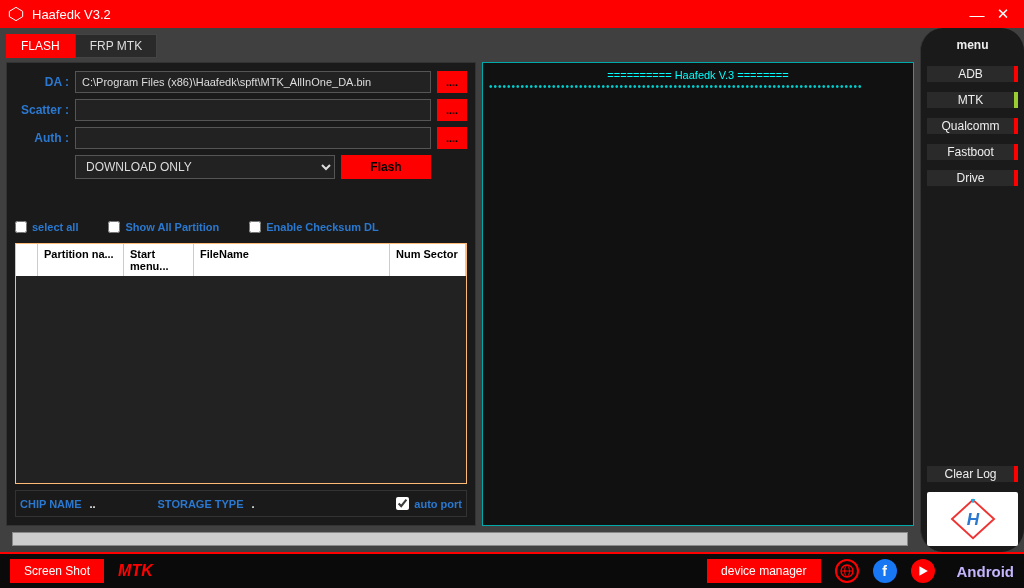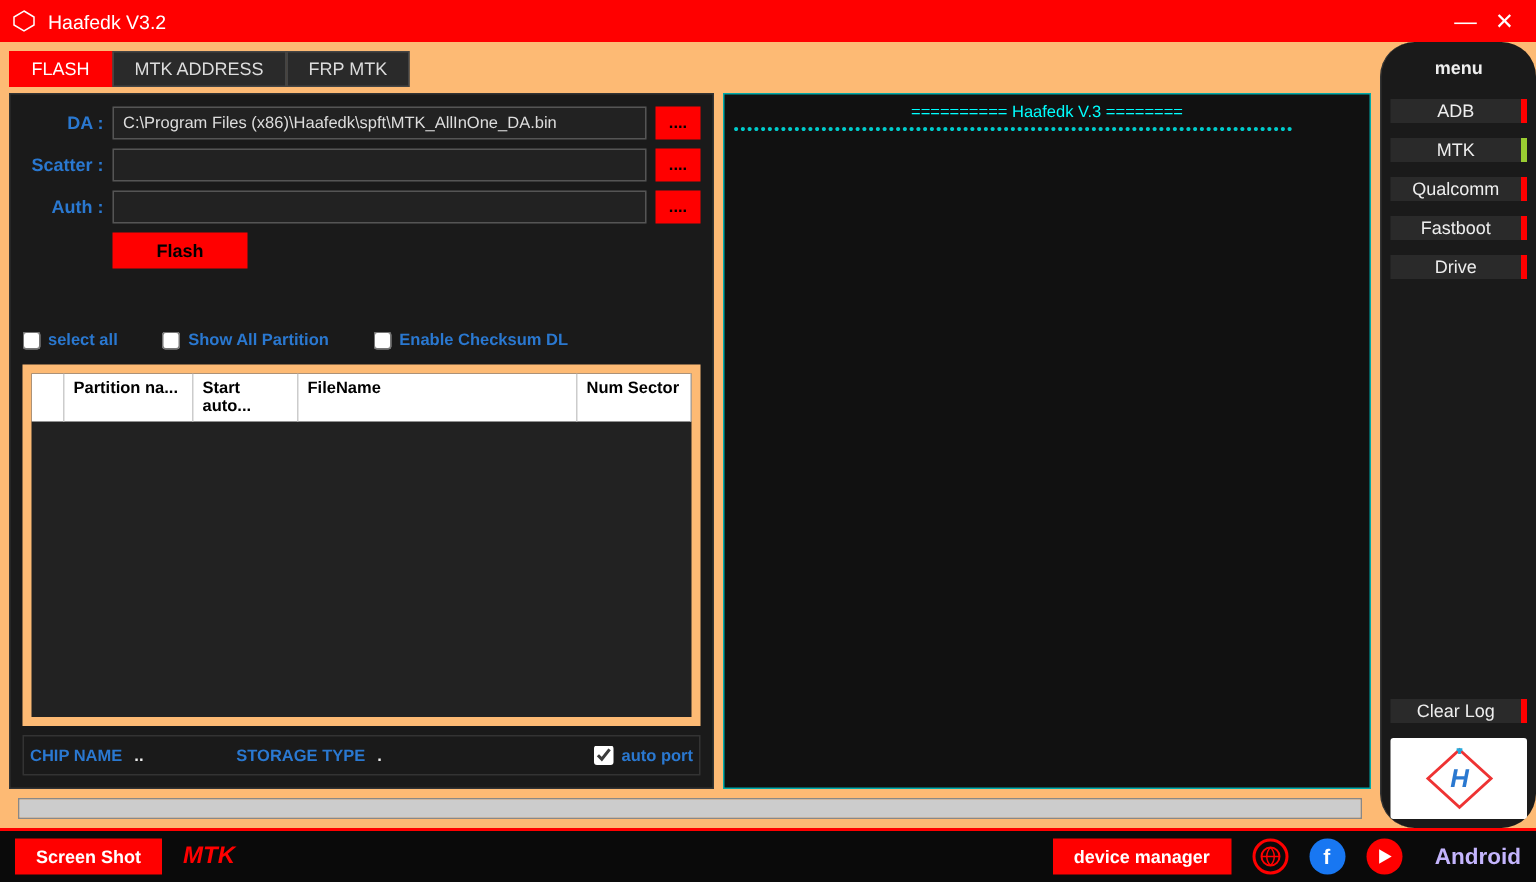--- a/index.html
+++ b/index.html
@@ -7,21 +7,21 @@
 
 .titlebar {
   height: 28px; background: #ff0000; display: flex; align-items: center;
   padding: 0 8px; color: #fff; font-size: 13px;
 }
 .titlebar .logo { width: 16px; height: 16px; margin-right: 8px; }
 .titlebar .spacer { flex: 1; }
 .titlebar .winbtn { width: 26px; text-align: center; font-size: 15px; cursor: pointer; }
 
 .main {
-  display: flex; height: 524px; background: #fdba74;
+  display: flex; height: 524px; background: #404040;
 }
 
 .left-area { flex: 1; display: flex; flex-direction: column; padding: 6px; gap: 4px; }
 
 .tabs { display: flex; gap: 0; }
 .tab {
   padding: 4px 14px; font-size: 12px; color: #ddd; background: #2a2a2a;
   border: 1px solid #444; cursor: pointer;
 }
 .tab.active { background: #ff0000; color: #fff; border-color: #ff0000; }
@@ -50,21 +50,21 @@
 }
 .flash-btn {
   width: 90px; height: 24px; background: #ff0000; border: none; color: #000;
   font-weight: bold; font-size: 12px; cursor: pointer;
 }
 
 .check-row { display: flex; gap: 30px; padding: 6px 0 4px 0; margin-top: 30px;}
 .check-item { display: flex; align-items: center; gap: 5px; color: #2a78d0; font-size: 11px; font-weight: bold; }
 .check-item input { width: 12px; height: 12px; }
 
-.table-wrap { flex: 1; background: #222; border: 6px solid #fdba74; overflow: hidden; }
+.table-wrap { flex: 1; background: #222; border: 1px solid #fdba74; overflow: hidden; }
 .table-head { display: flex; background: #fff; color: #000; font-size: 11px; font-weight: bold; }
 .table-head .th { padding: 4px 6px; border-right: 1px solid #ccc; }
 .th.c0 { width: 22px; }
 .th.c1 { width: 86px; }
 .th.c2 { width: 70px; }
 .th.c3 { width: 76px; }
 .th.c4 { flex: 1; }
 
 .chip-row {
   display: flex; align-items: center; gap: 8px; padding: 6px 4px;
@@ -106,21 +106,21 @@
   display: flex; align-items: center; justify-content: center;
 }
 .side-logo svg { width: 48px; height: 44px; }
 
 .footer {
   height: 36px; background: #0a0a0a; border-top: 2px solid #ff0000;
   display: flex; align-items: center; padding: 0 10px; gap: 14px;
 }
 .foot-btn {
   height: 24px; padding: 0 14px; background: #ff0000; border: none;
-  color: #fff; font-weight: bold; font-size: 12px; cursor: pointer;
+  color: #fff; font-weight: normal; font-size: 12px; cursor: pointer;
 }
 .foot-mode { color: #ff0000; font-size: 16px; font-weight: bold; font-style: italic; }
 .footer .spacer { flex: 1; }
 .foot-icon { width: 24px; height: 24px; border-radius: 50%; display:flex; align-items:center; justify-content:center; cursor:pointer; }
 .foot-icon.globe { border: 2px solid red; color: red; font-size: 13px; }
 .foot-icon.fb { background: #1877f2; color: #fff; font-weight: bold; font-size: 14px; }
 .foot-icon.yt { background: #ff0000; color: #fff; }
 .foot-android { color: #c4b5fd; font-size: 15px; font-weight: bold; margin-left: 8px; }
 </style>
 </head>
@@ -135,21 +135,20 @@
   <span>Haafedk V3.2</span>
   <span class="spacer"></span>
   <span class="winbtn">—</span>
   <span class="winbtn">✕</span>
 </div>
 
 <div class="main">
   <div class="left-area">
     <div class="tabs">
       <div class="tab active">FLASH</div>
-      <div class="tab">MTK  ADDRESS</div>
       <div class="tab">FRP MTK</div>
     </div>
 
     <div class="content-row">
       <div class="left-panel">
         <div class="form-row">
           <label>DA :</label>
           <input type="text" value="C:\Program Files (x86)\Haafedk\spft\MTK_AllInOne_DA.bin" style="">
           <button class="browse-btn">....</button>
         </div>
@@ -157,20 +156,23 @@
           <label>Scatter :</label>
           <input type="text" value="" style="">
           <button class="browse-btn">....</button>
         </div>
         <div class="form-row">
           <label>Auth :</label>
           <input type="text" value="" style="">
           <button class="browse-btn">....</button>
         </div>
         <div class="mode-row">
+          <select class="mode-select">
+            <option>DOWNLOAD ONLY</option>
+          </select>
           <button class="flash-btn">Flash</button>
         </div>
 
         <div class="check-row">
           <label class="check-item">
               <input type="checkbox" style="">
               <span>select all</span>
             </label>
           <label class="check-item">
               <input type="checkbox" style="">
@@ -179,21 +181,21 @@
           <label class="check-item">
               <input type="checkbox" style="">
               <span>Enable Checksum DL</span>
             </label>
         </div>
 
         <div class="table-wrap">
           <div class="table-head">
             <div class="th c0"></div>
             <div class="th c1">Partition na...</div>
-            <div class="th c2">Start auto...</div>
+            <div class="th c2">Start menu...</div>
             <div class="th c4">FileName</div>
             <div class="th c3">Num Sector</div>
           </div>
         </div>
 
         <div class="chip-row">
           <span class="lbl">CHIP NAME</span>
           <span class="val">..</span>
           <span class="lbl" style="margin-left:40px">STORAGE TYPE</span>
           <span class="val">.</span>

